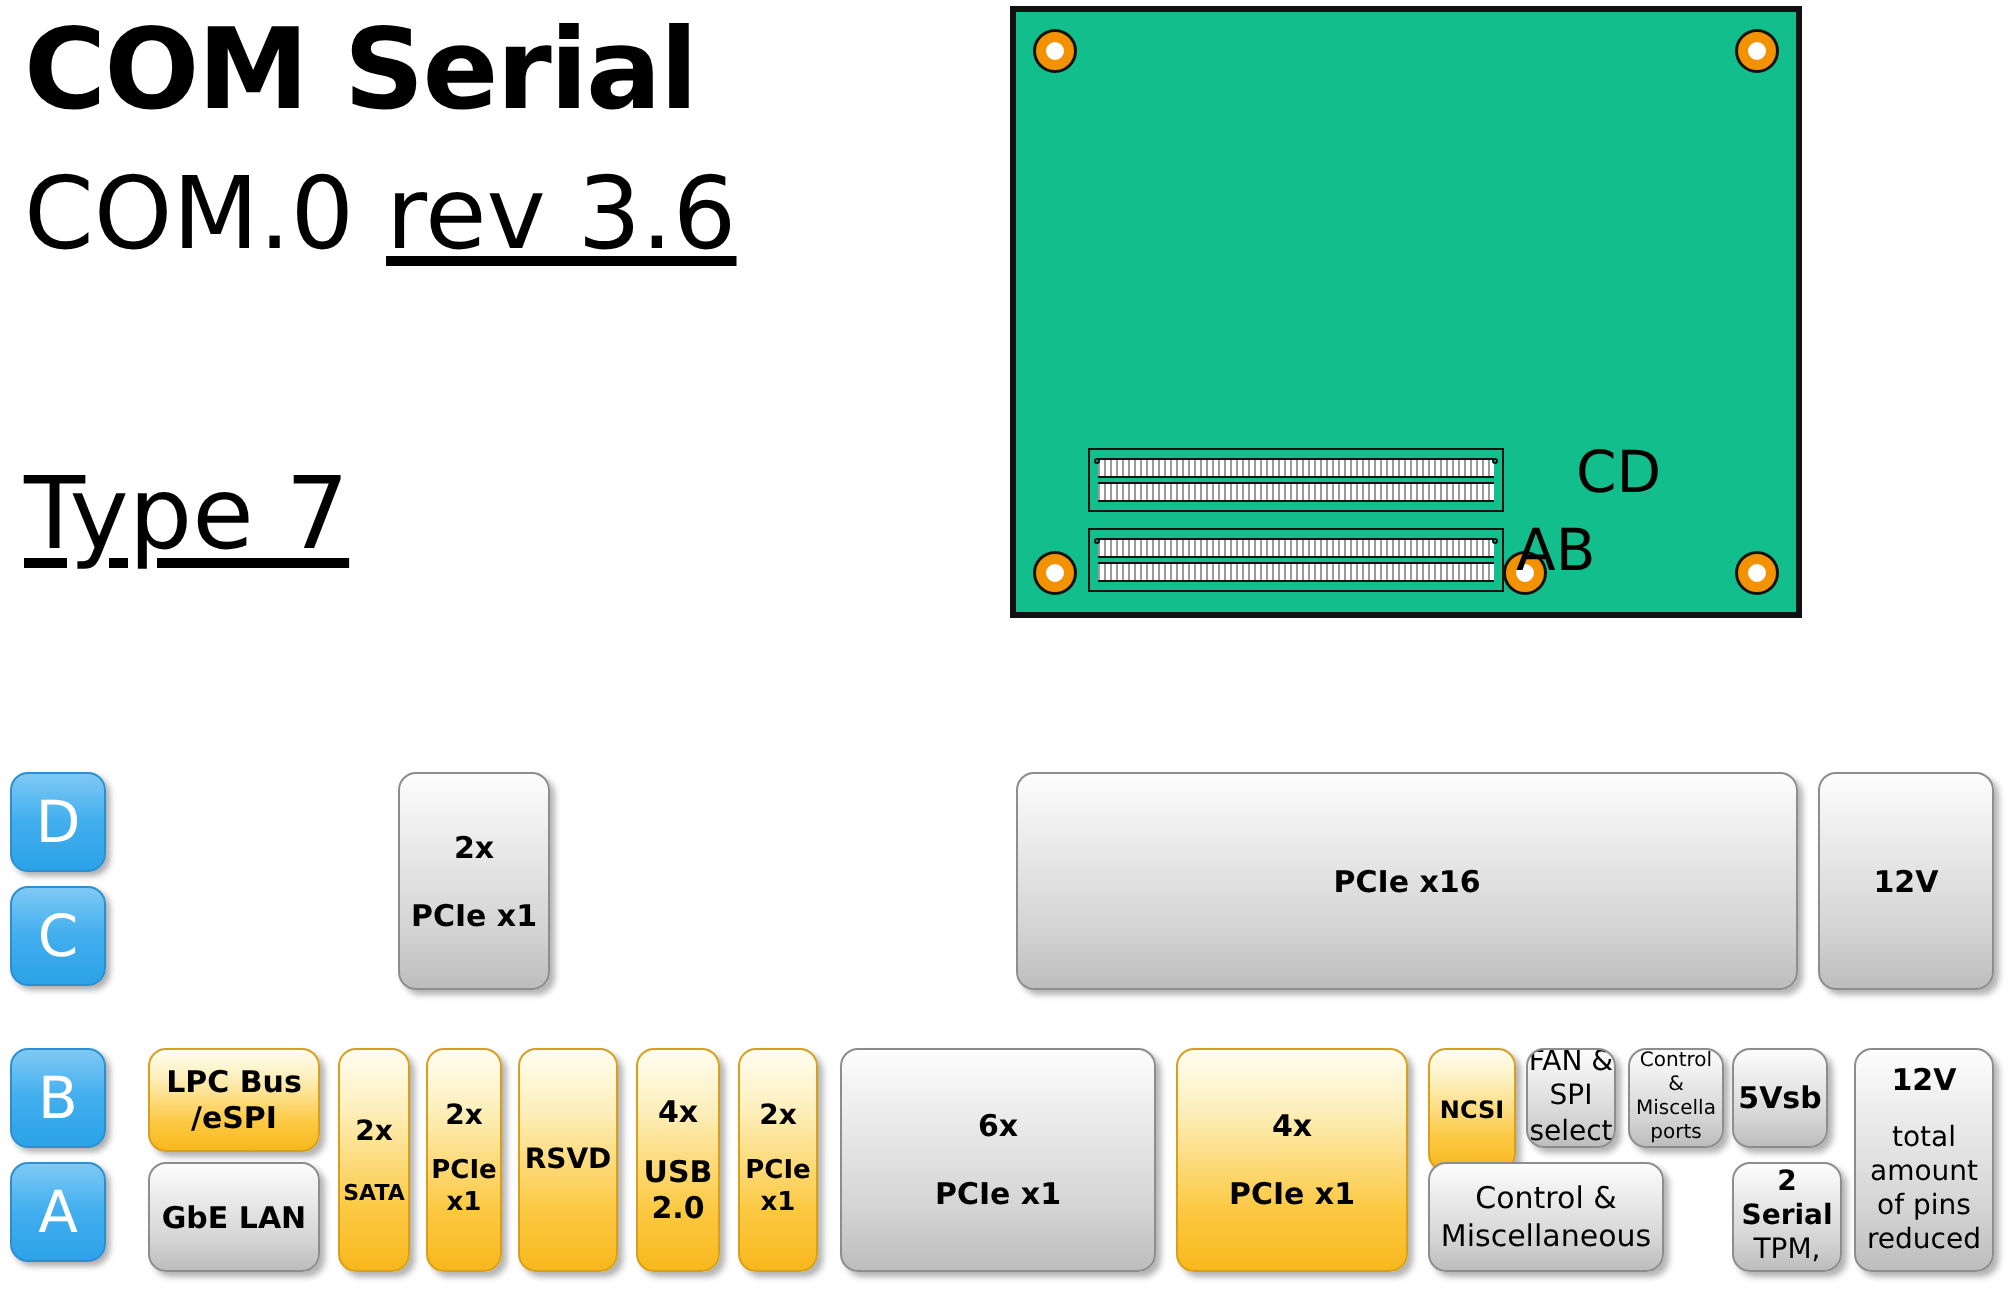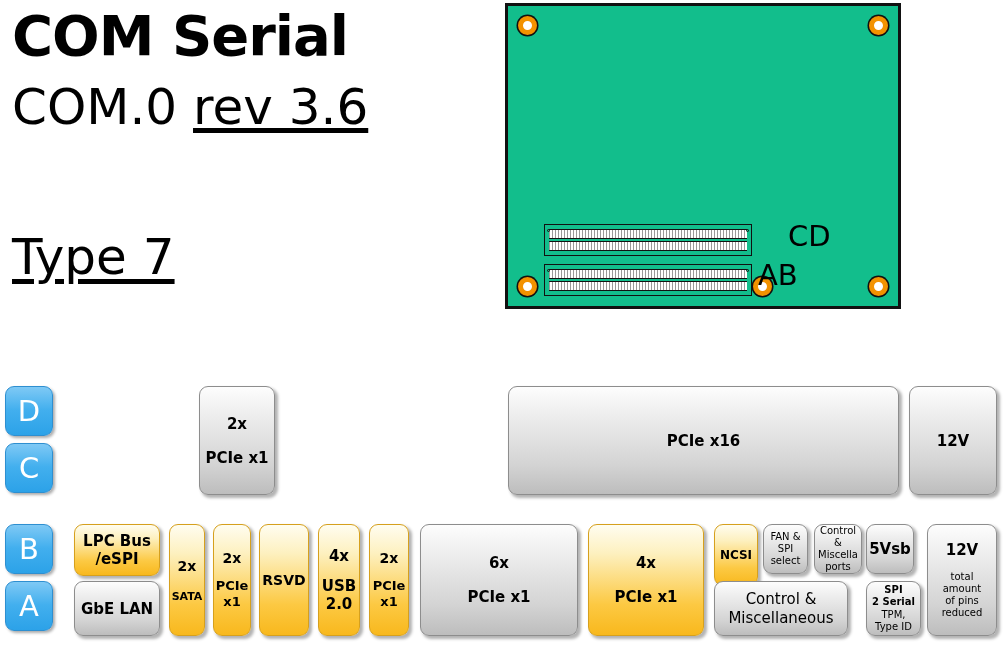--- a/index.html
+++ b/index.html
@@ -47,21 +47,21 @@
        border:1px solid #8d8d8d;box-shadow:2.5px 2.5px 3px rgba(0,0,0,.30);
        display:flex;flex-direction:column;align-items:center;
        justify-content:center;text-align:center;overflow:hidden;}
   .gray{background:linear-gradient(180deg,#fdfdfd 0%,#f0f0f0 22%,#d4d4d4 72%,#bdbdbd 100%);}
   .gold{background:linear-gradient(180deg,#fffdf0 0%,#fdf0bf 26%,#fcc943 72%,#f8b81d 100%);
         border-color:#d6a01d;}
   .ttl{font-weight:bold;}
   .sub{font-weight:normal;}
   .l16{font-size:16px;} .l15{font-size:15px;} .l14{font-size:14px;}
   .l13{font-size:13px;} .l12{font-size:12px;} .l11{font-size:11px;}
-  .l10{font-size:10px;} .l9{font-size:10px;} .gap10{height:10px;} .gap12{height:12px;} .gap16{height:16px;}
+  .l10{font-size:14px;} .l9{font-size:10px;} .gap10{height:10px;} .gap12{height:12px;} .gap16{height:16px;}
   .ln{line-height:1.22;}
 </style>
 </head>
 <body>
 
 <div id="title-area">
   <div id="t-com">COM Serial</div>
   <div id="t-rev"><span>COM.0 </span><span class="u">rev 3.6</span></div>
   <div id="t-type">Type 7</div>
 </div>
@@ -171,21 +171,21 @@
   <div class="blk gold" style="left:588px;top:6px;width:116px;height:112px;">
     <div class="ttl l15">4x</div>
     <div class="gap16"></div>
     <div class="ttl l15">PCIe x1</div>
   </div>
 
   <div class="blk gold" style="left:714px;top:6px;width:44px;height:62px;">
     <div class="ttl l12">NCSI</div>
   </div>
 
-  <div class="blk gray" style="left:714px;top:63px;width:134px;height:55px;">
+  <div class="blk gray" style="left:714px;top:63px;width:118px;height:55px;">
     <div class="sub l15 ln">
       <div>Control &amp;</div>
       <div>Miscellaneous</div>
     </div>
   </div>
 
   <div class="blk gray" style="left:763px;top:6px;width:45px;height:50px;">
     <div class="sub l10 ln">
       <div>FAN &amp;</div>
       <div>SPI</div>

